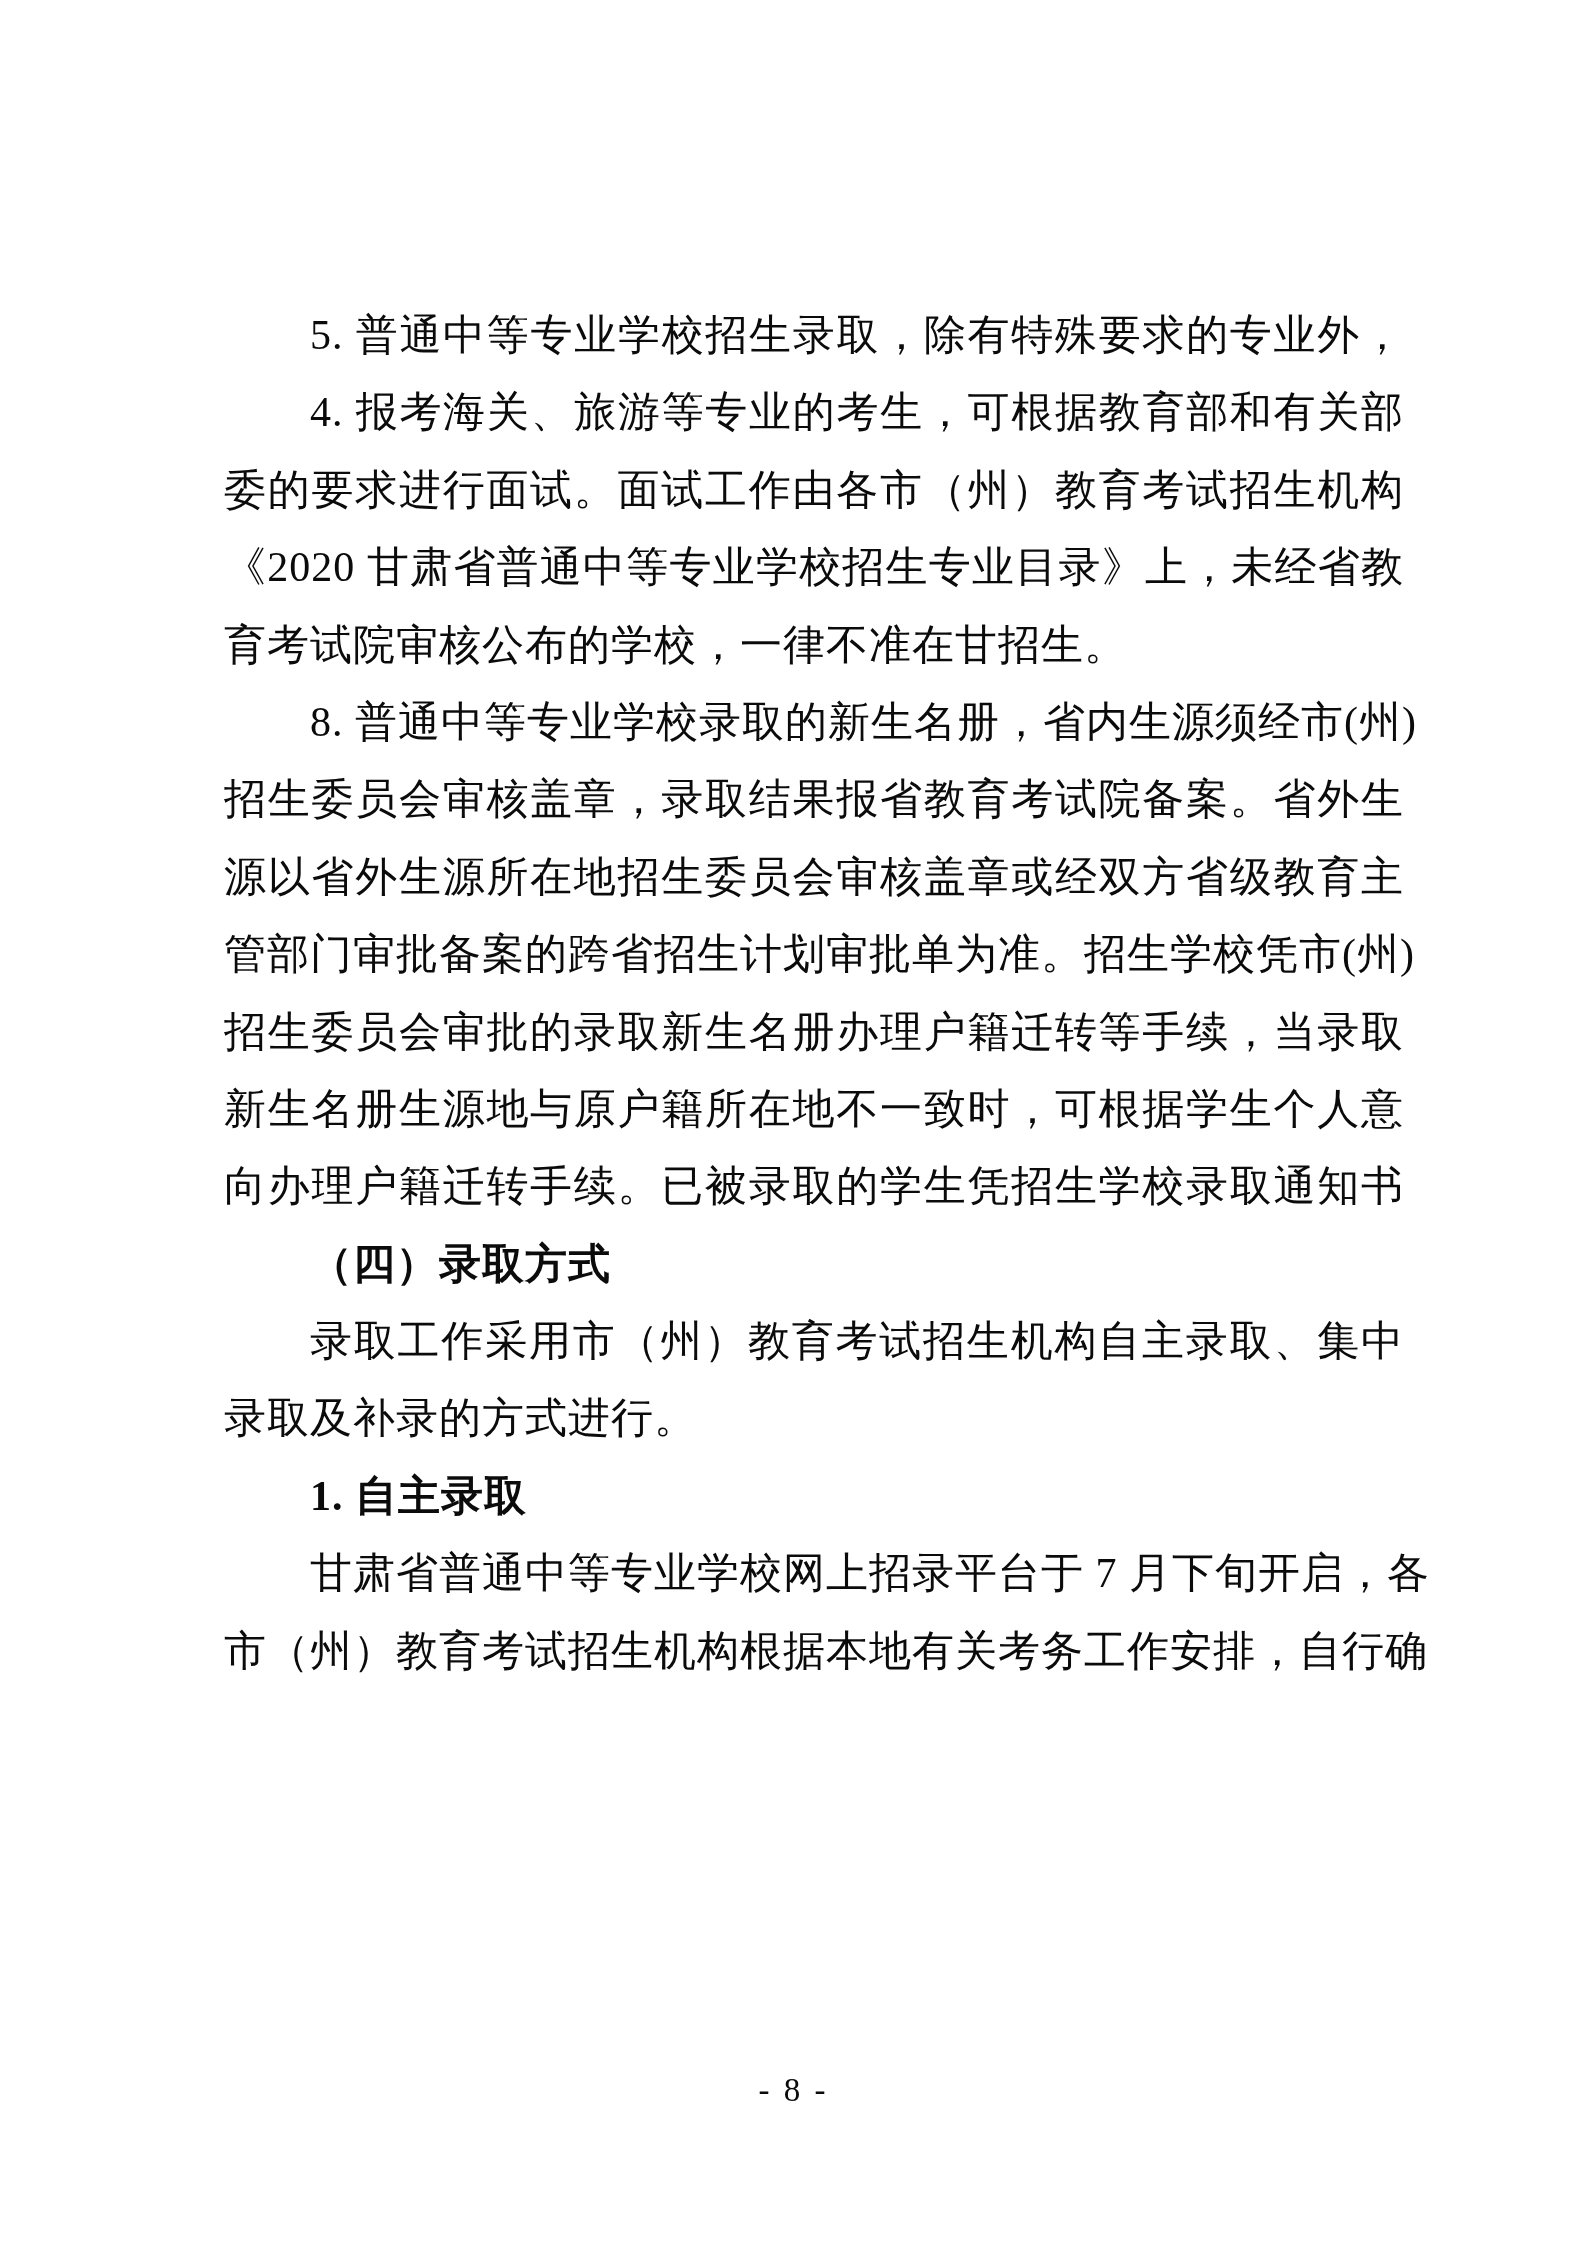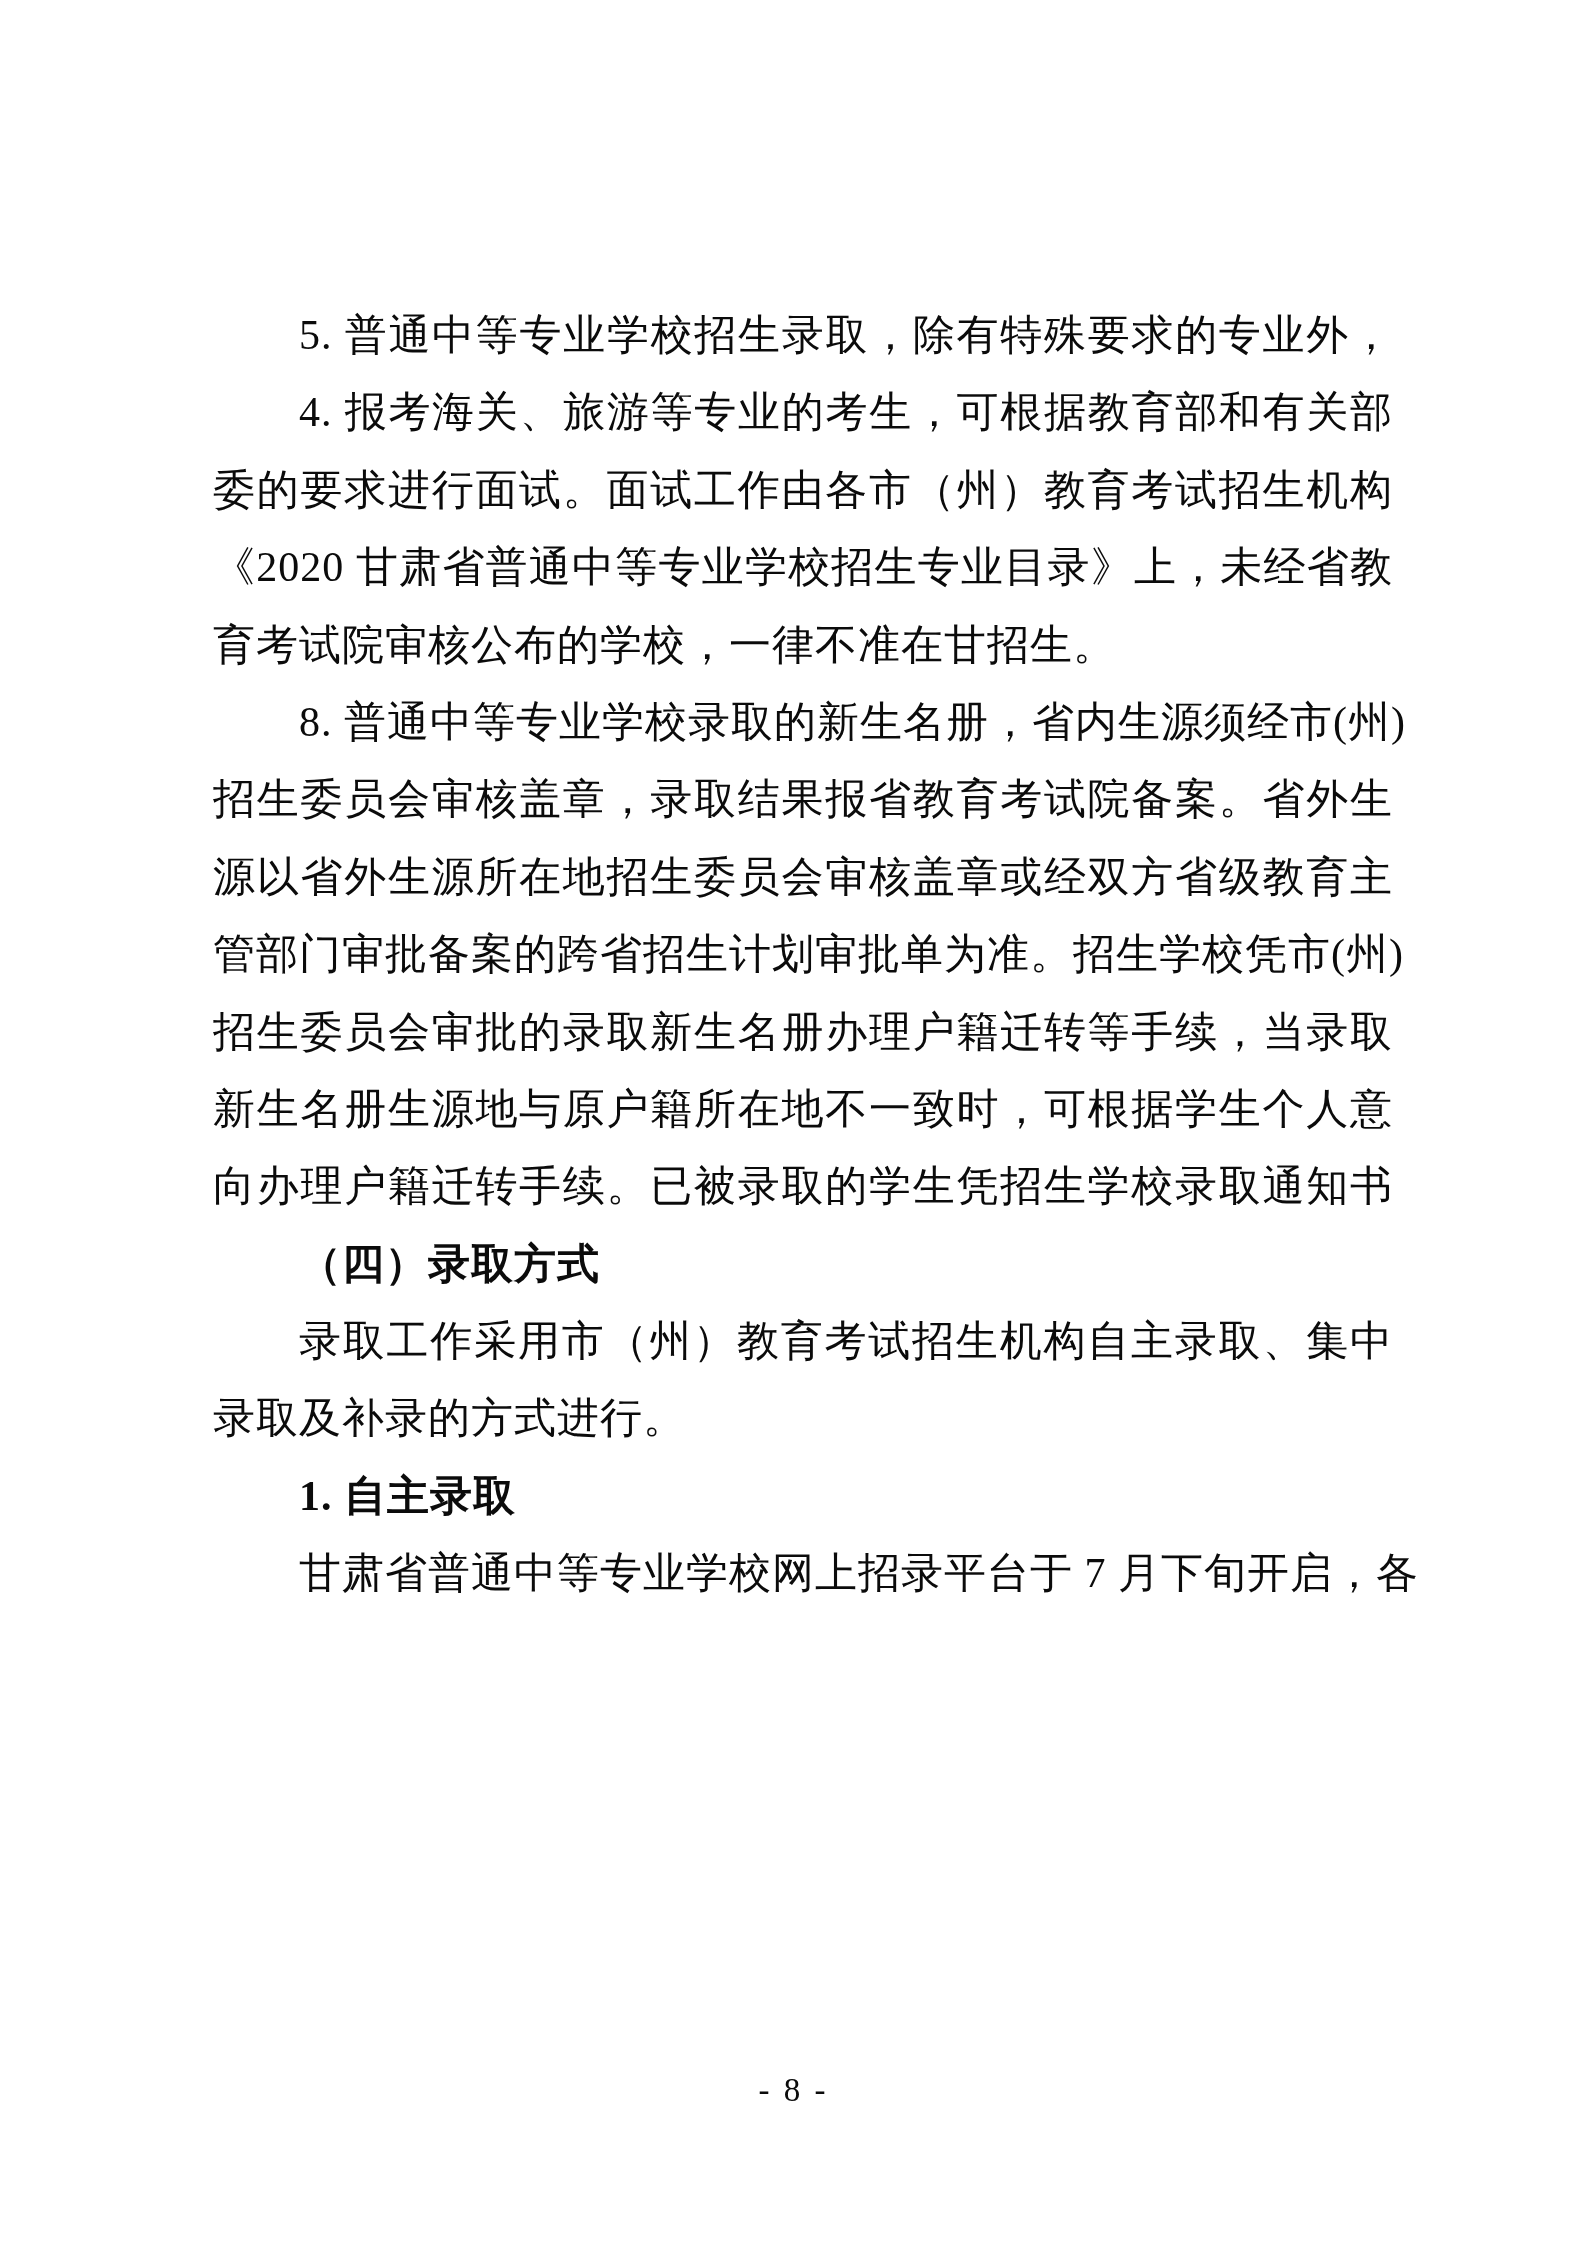--- a/index.html
+++ b/index.html
@@ -24,20 +24,21 @@
     box-sizing: border-box;
     width: 100%;
     height: 77.4px;
     line-height: 77.4px;
     font-size: 42px;
     letter-spacing: 1px;
     color: #0b0b0b;
     white-space: nowrap;
     text-align: left;
     font-family: "Liberation Serif", serif;
+    margin-left: 11px;
   }
   .line.justify {
     text-align: justify;
     text-align-last: justify;
     text-justify: inter-character;
   }
   .line.indent {
     padding-left: 86px;
   }
   .line.bold {
@@ -72,15 +73,16 @@
       <div class="line justify">源以省外生源所在地招生委员会审核盖章或经双方省级教育主</div>
       <div class="line justify">管部门审批备案的跨省招生计划审批单为准。招生学校凭市(州)</div>
       <div class="line justify">招生委员会审批的录取新生名册办理户籍迁转等手续，当录取</div>
       <div class="line justify">新生名册生源地与原户籍所在地不一致时，可根据学生个人意</div>
       <div class="line justify">向办理户籍迁转手续。已被录取的学生凭招生学校录取通知书</div>
       <div class="line indent bold">（四）录取方式</div>
       <div class="line indent justify">录取工作采用市（州）教育考试招生机构自主录取、集中</div>
       <div class="line">录取及补录的方式进行。</div>
       <div class="line indent bold">1. 自主录取</div>
       <div class="line indent justify">甘肃省普通中等专业学校网上招录平台于 7 月下旬开启，各</div>
+      <div class="line justify">市（州）教育考试招生机构根据本地有关考务工作安排，自行确</div>
     </div>
   <div class="page-number">- 8 -</div>
 </div>
 
 </body></html>

